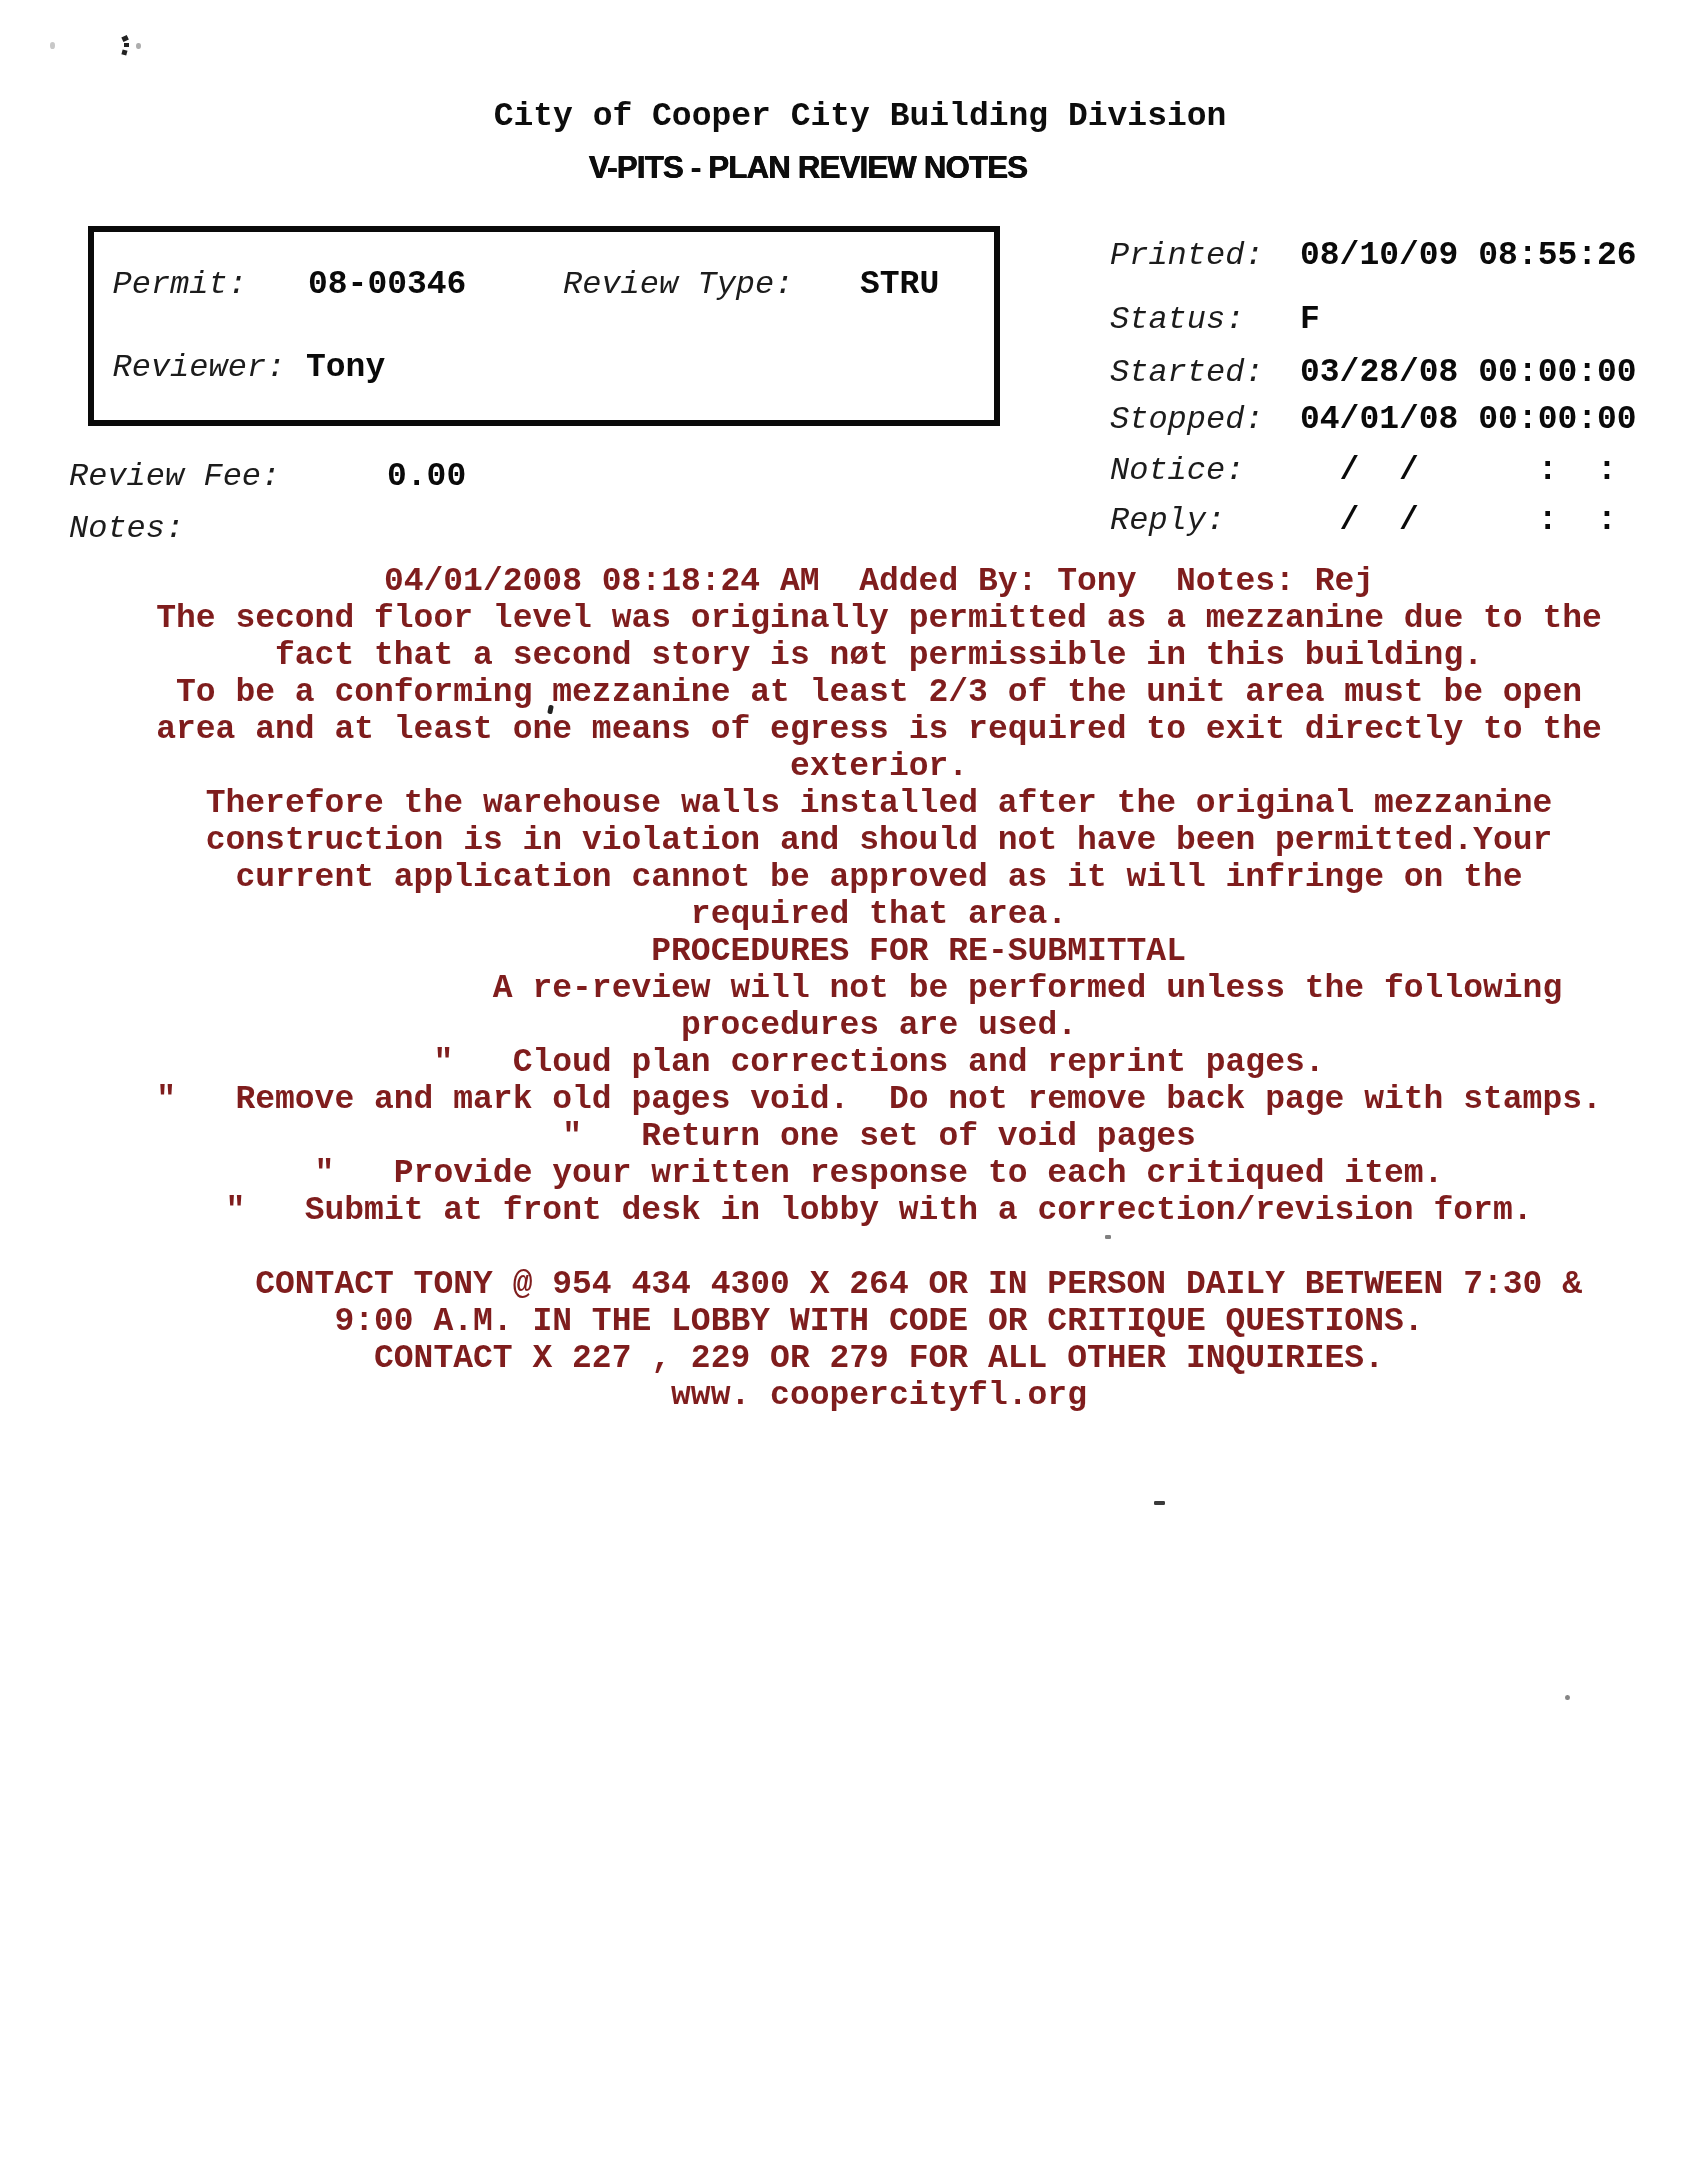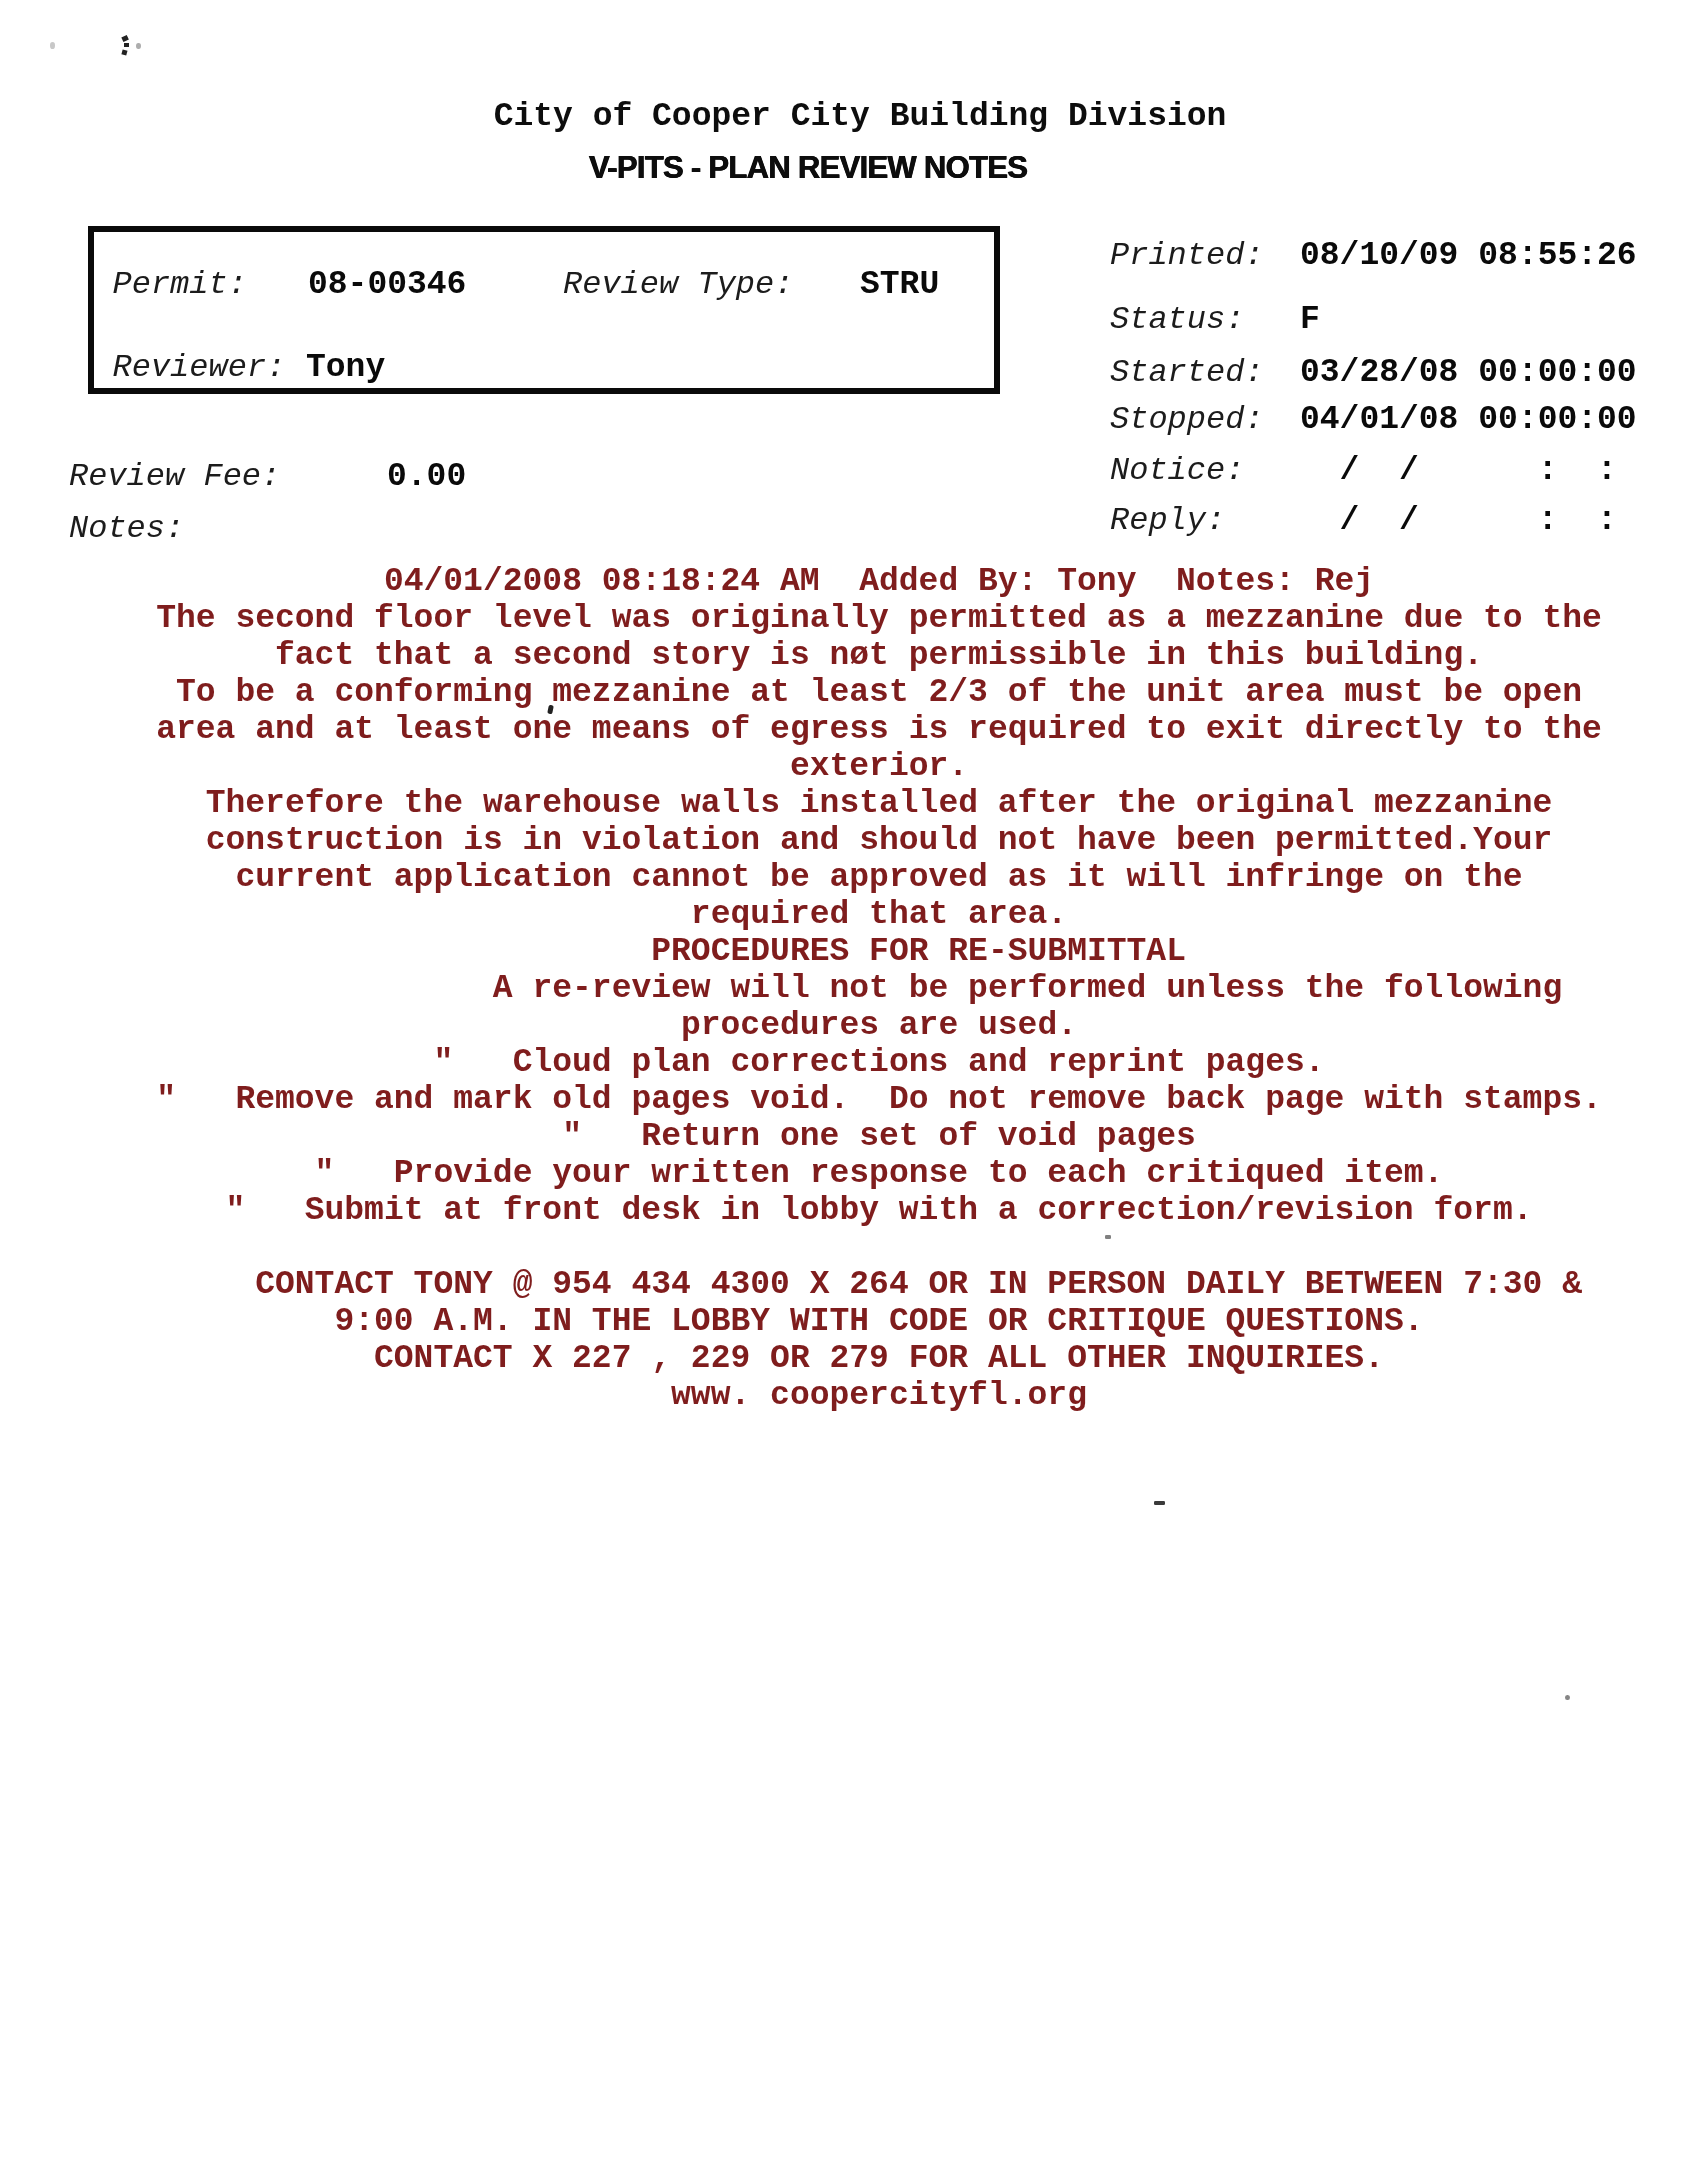--- a/index.html
+++ b/index.html
@@ -29,21 +29,21 @@
     font-size: 31px; font-weight: 900;
     letter-spacing: -0.7px;
     text-shadow: 0.4px 0 0 currentColor, -0.4px 0 0 currentColor;
     white-space: pre;
     margin-left: 40px;
   }
   
   .permit-box {
     position: absolute;
     left: 88px; top: 226px;
-    width: 912px; height: 168px;
+    width: 912px; height: 200px;
     border: 6px solid #0a0a0a;
   }
   .permit-box .lbl, .meta-row .lbl, .fee-label, .notes-label {
     font-style: italic;
     font-weight: 400;
     font-size: 32px;
     color: #1c1c1c;
     white-space: pre;
   }
   .permit-box .val, .meta-row .val, .fee-value {

